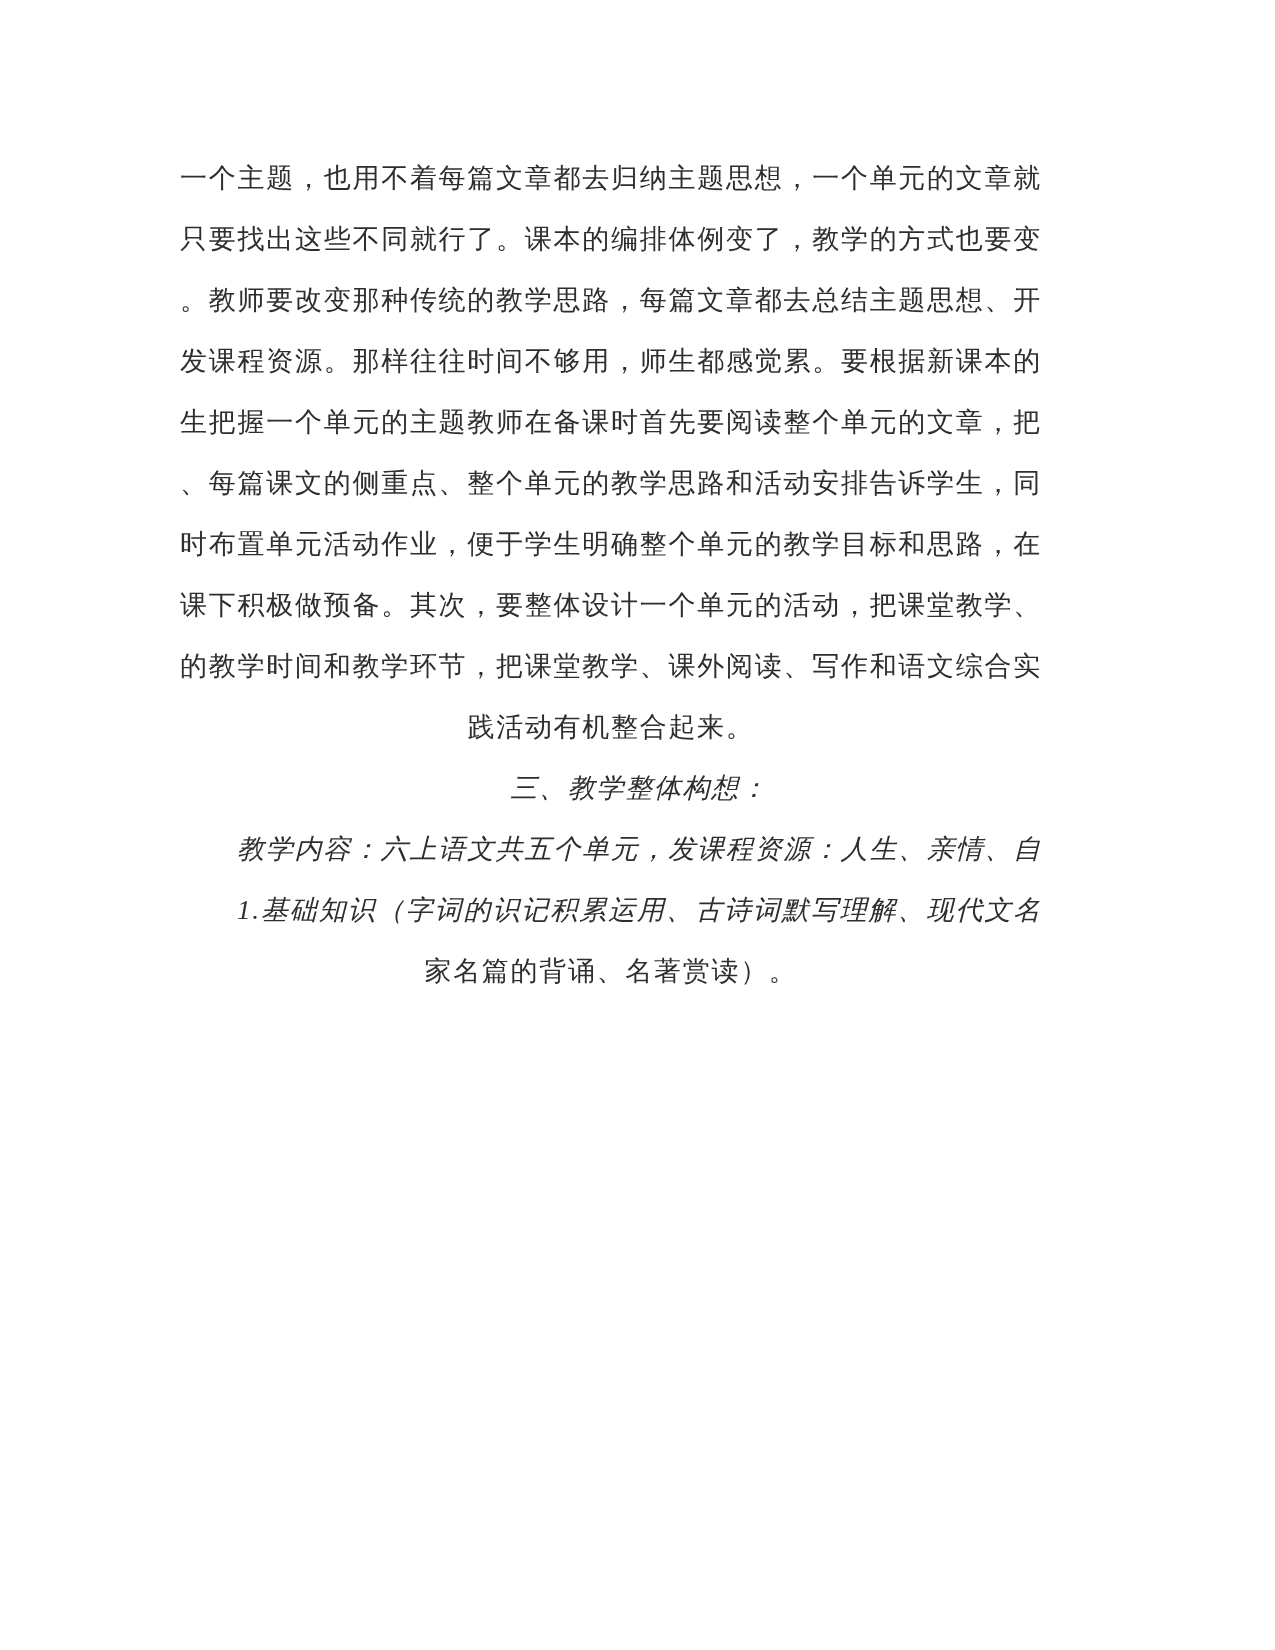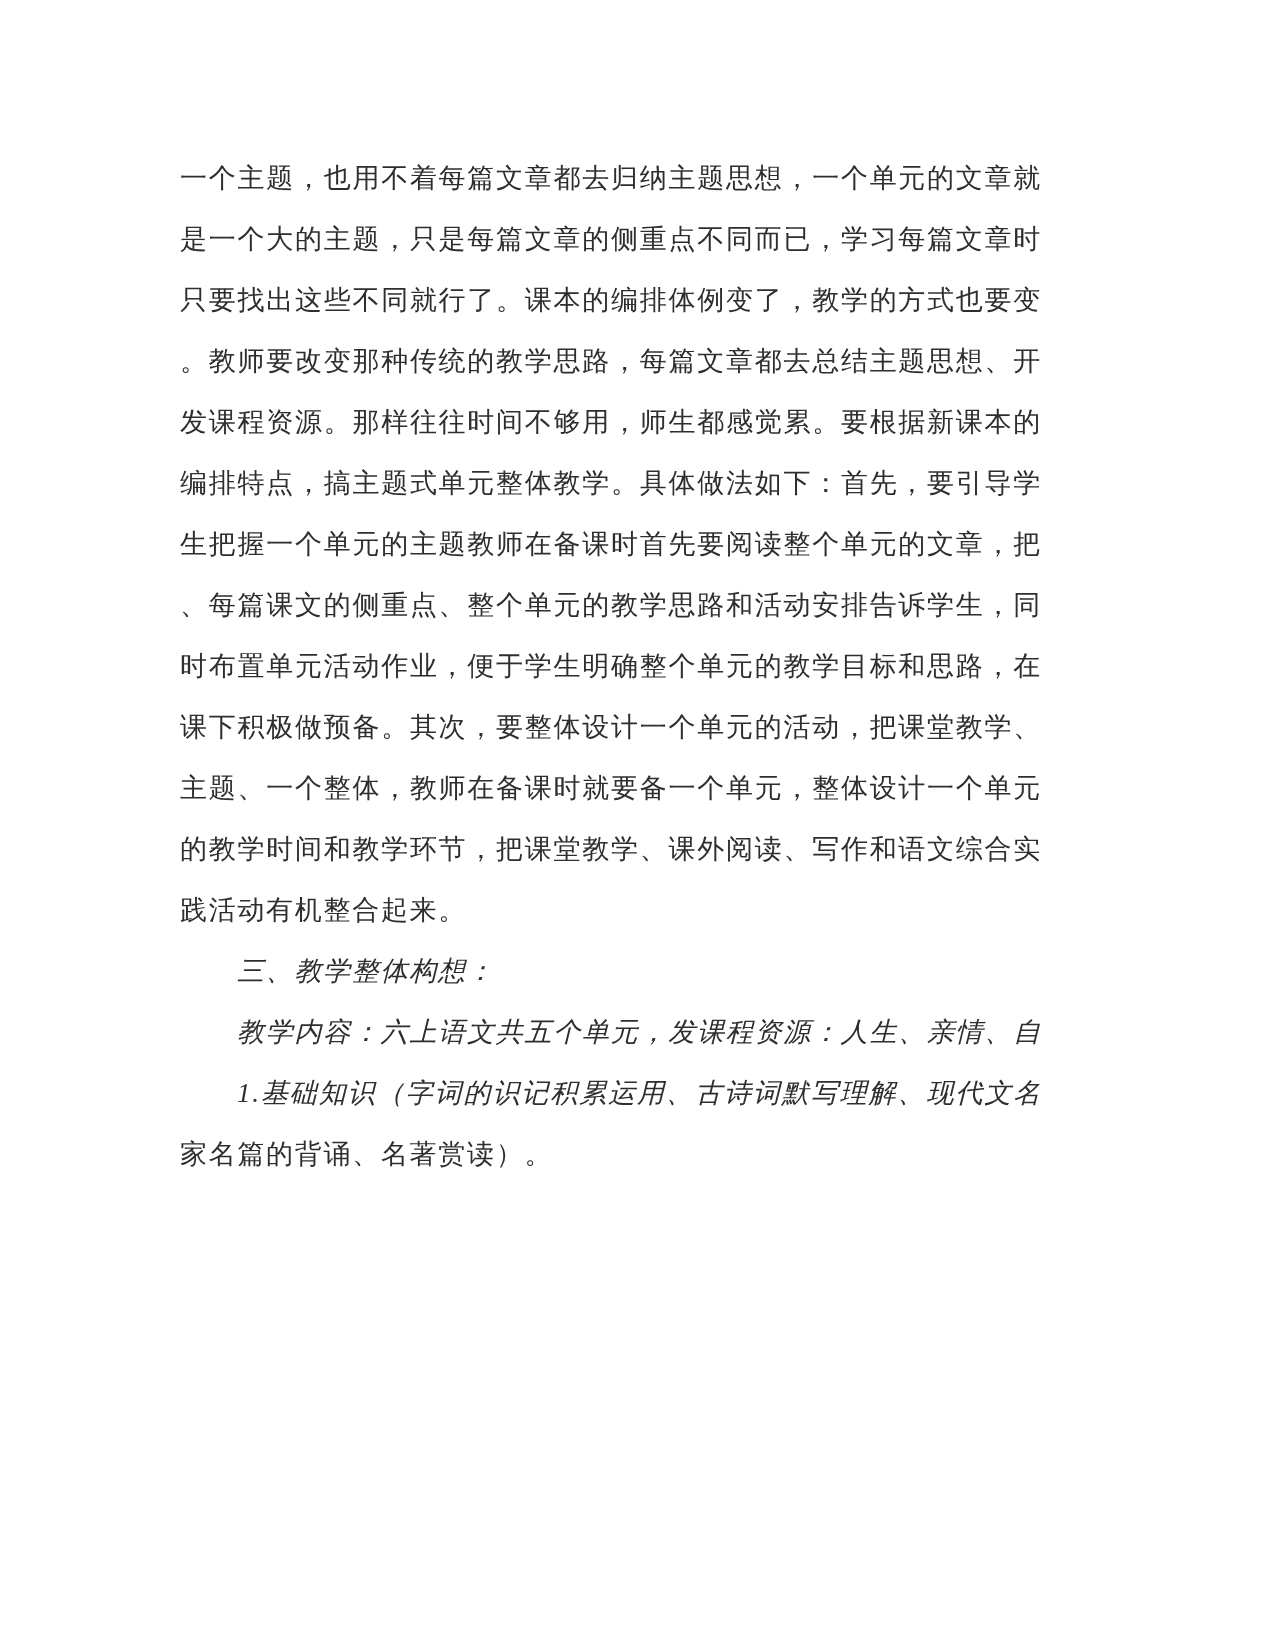--- a/index.html
+++ b/index.html
@@ -21,47 +21,44 @@
     width: 862px;
     font-family: "Liberation Serif", "DejaVu Serif", serif;
     font-size: 27px;
     letter-spacing: 1.7px;
     color: #2e2e2e;
   }
   .line {
     height: 61px;
     line-height: 61px;
     white-space: nowrap;
-    text-align: left;
+    text-align: center;
   }
   .just {
     text-align: justify;
     text-align-last: justify;
   }
   .indent {
     padding-left: 57px;
     font-style: italic;
   }
 </style>
 </head>
 <body>
 
 <div class="page">
   <div class="textblock">
     <div class="line just">一个主题，也用不着每篇文章都去归纳主题思想，一个单元的文章就</div>
-    <div class="line just">是一个大的主题，只是每篇文章的侧重点不同而已，学习每篇文章时</div>
     <div class="line just">只要找出这些不同就行了。课本的编排体例变了，教学的方式也要变</div>
     <div class="line just">。教师要改变那种传统的教学思路，每篇文章都去总结主题思想、开</div>
     <div class="line just">发课程资源。那样往往时间不够用，师生都感觉累。要根据新课本的</div>
-    <div class="line just">编排特点，搞主题式单元整体教学。具体做法如下：首先，要引导学</div>
     <div class="line just">生把握一个单元的主题教师在备课时首先要阅读整个单元的文章，把</div>
     <div class="line just">、每篇课文的侧重点、整个单元的教学思路和活动安排告诉学生，同</div>
     <div class="line just">时布置单元活动作业，便于学生明确整个单元的教学目标和思路，在</div>
     <div class="line just">课下积极做预备。其次，要整体设计一个单元的活动，把课堂教学、</div>
-    <div class="line just">主题、一个整体，教师在备课时就要备一个单元，整体设计一个单元</div>
     <div class="line just">的教学时间和教学环节，把课堂教学、课外阅读、写作和语文综合实</div>
     <div class="line">践活动有机整合起来。</div>
     <div class="line indent">三、教学整体构想：</div>
     <div class="line indent just">教学内容：六上语文共五个单元，发课程资源：人生、亲情、自</div>
     <div class="line indent just">1.基础知识（字词的识记积累运用、古诗词默写理解、现代文名</div>
     <div class="line">家名篇的背诵、名著赏读）。</div>
   </div>
 </div>
 
 </body></html>

